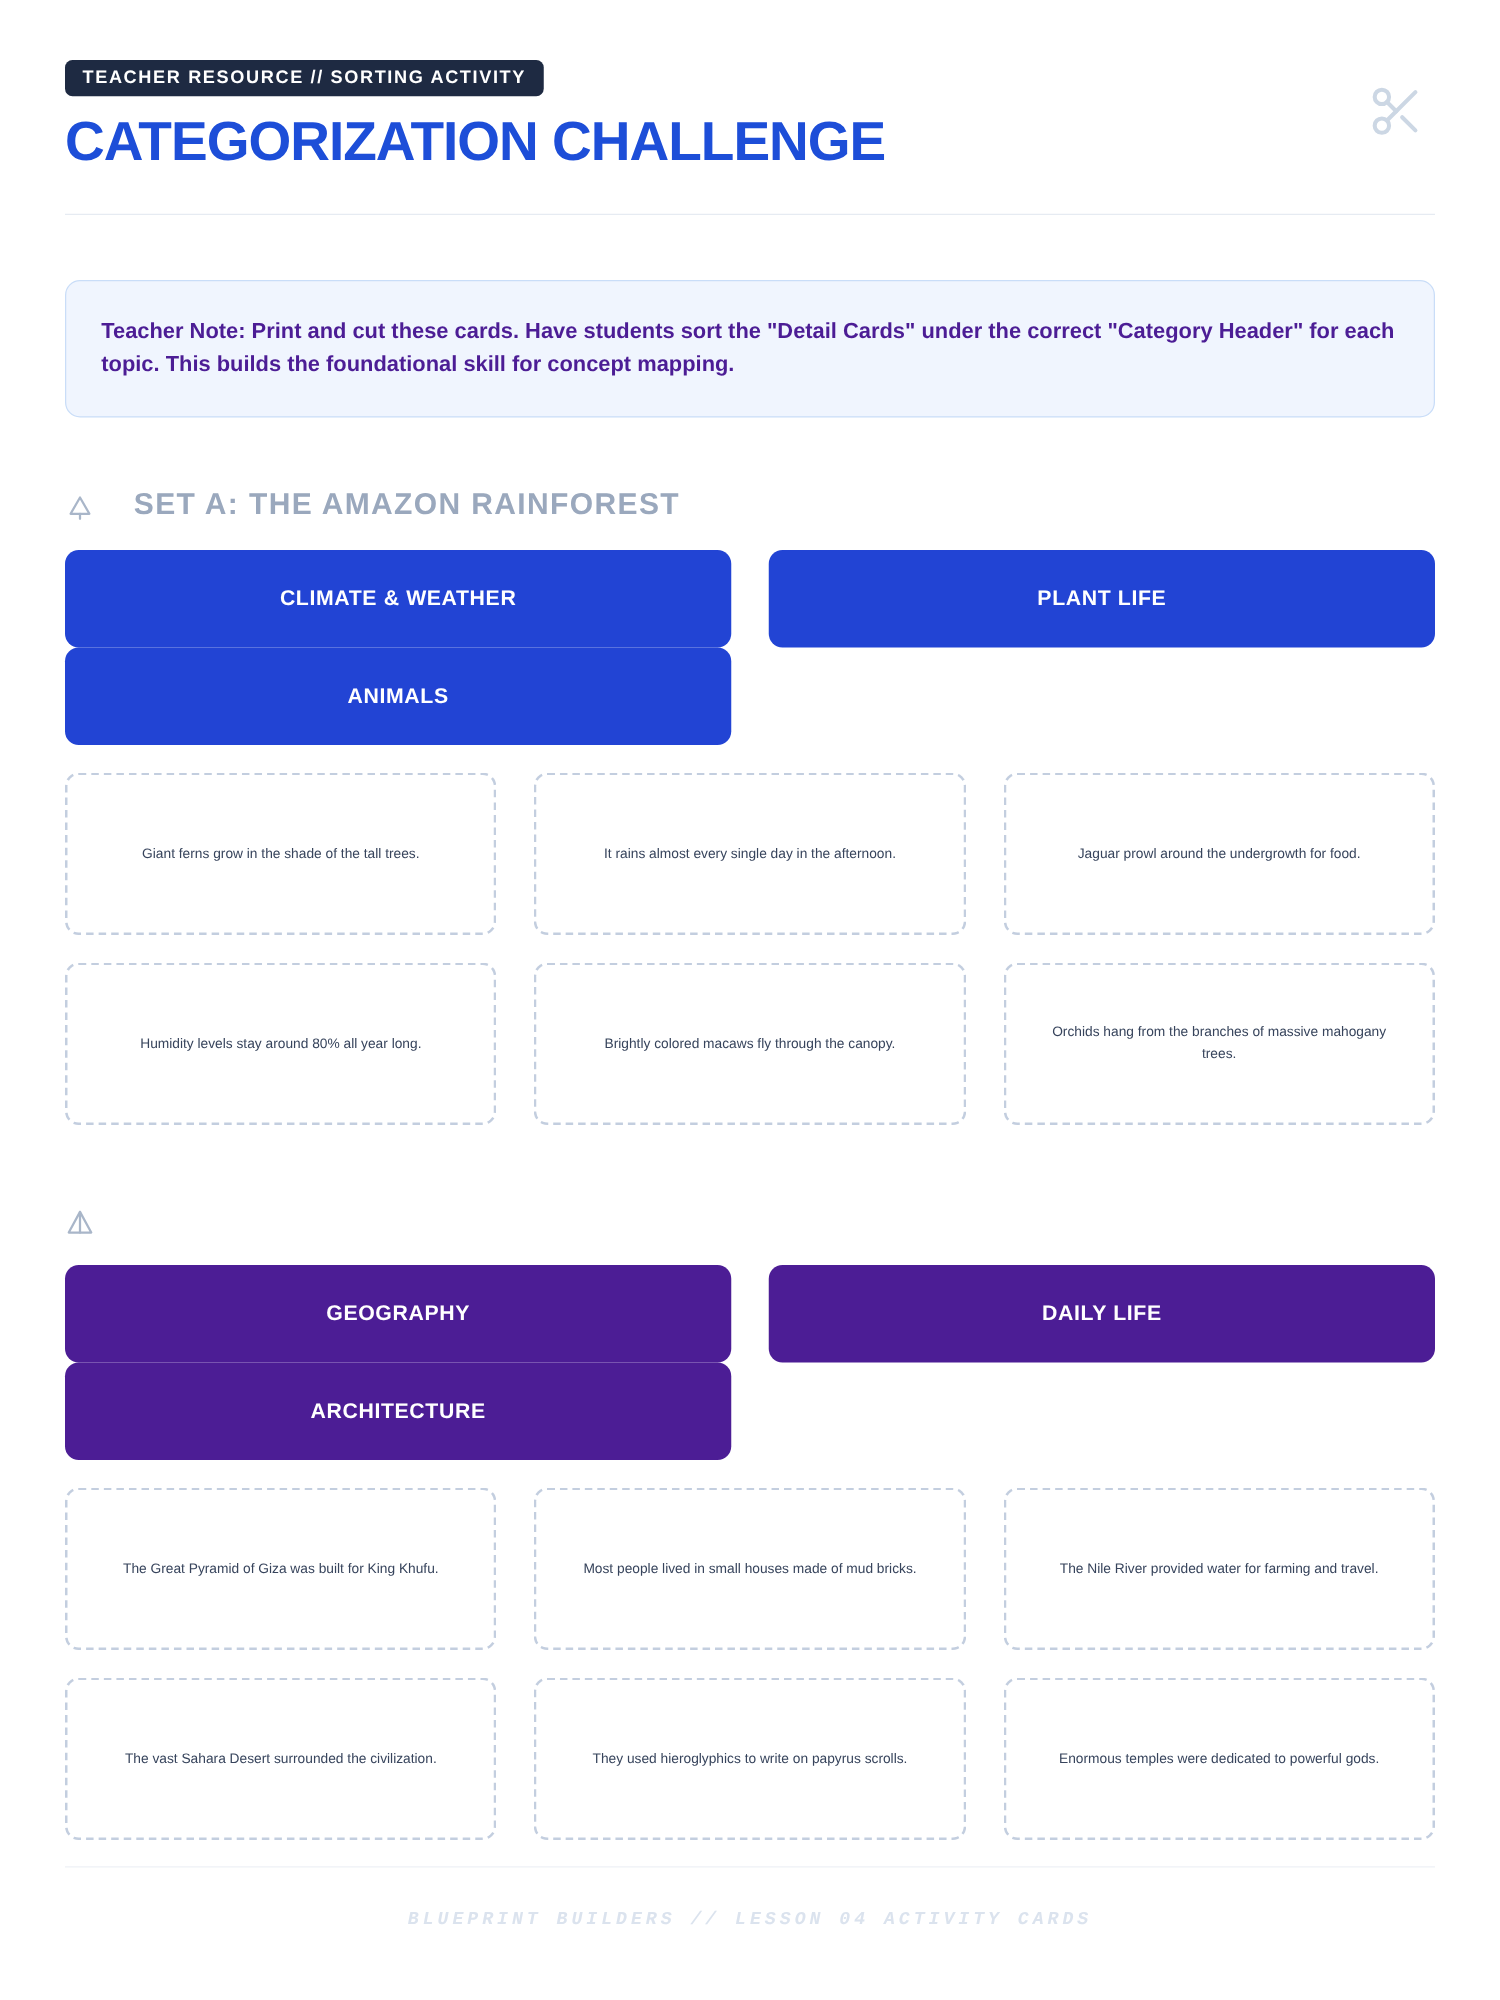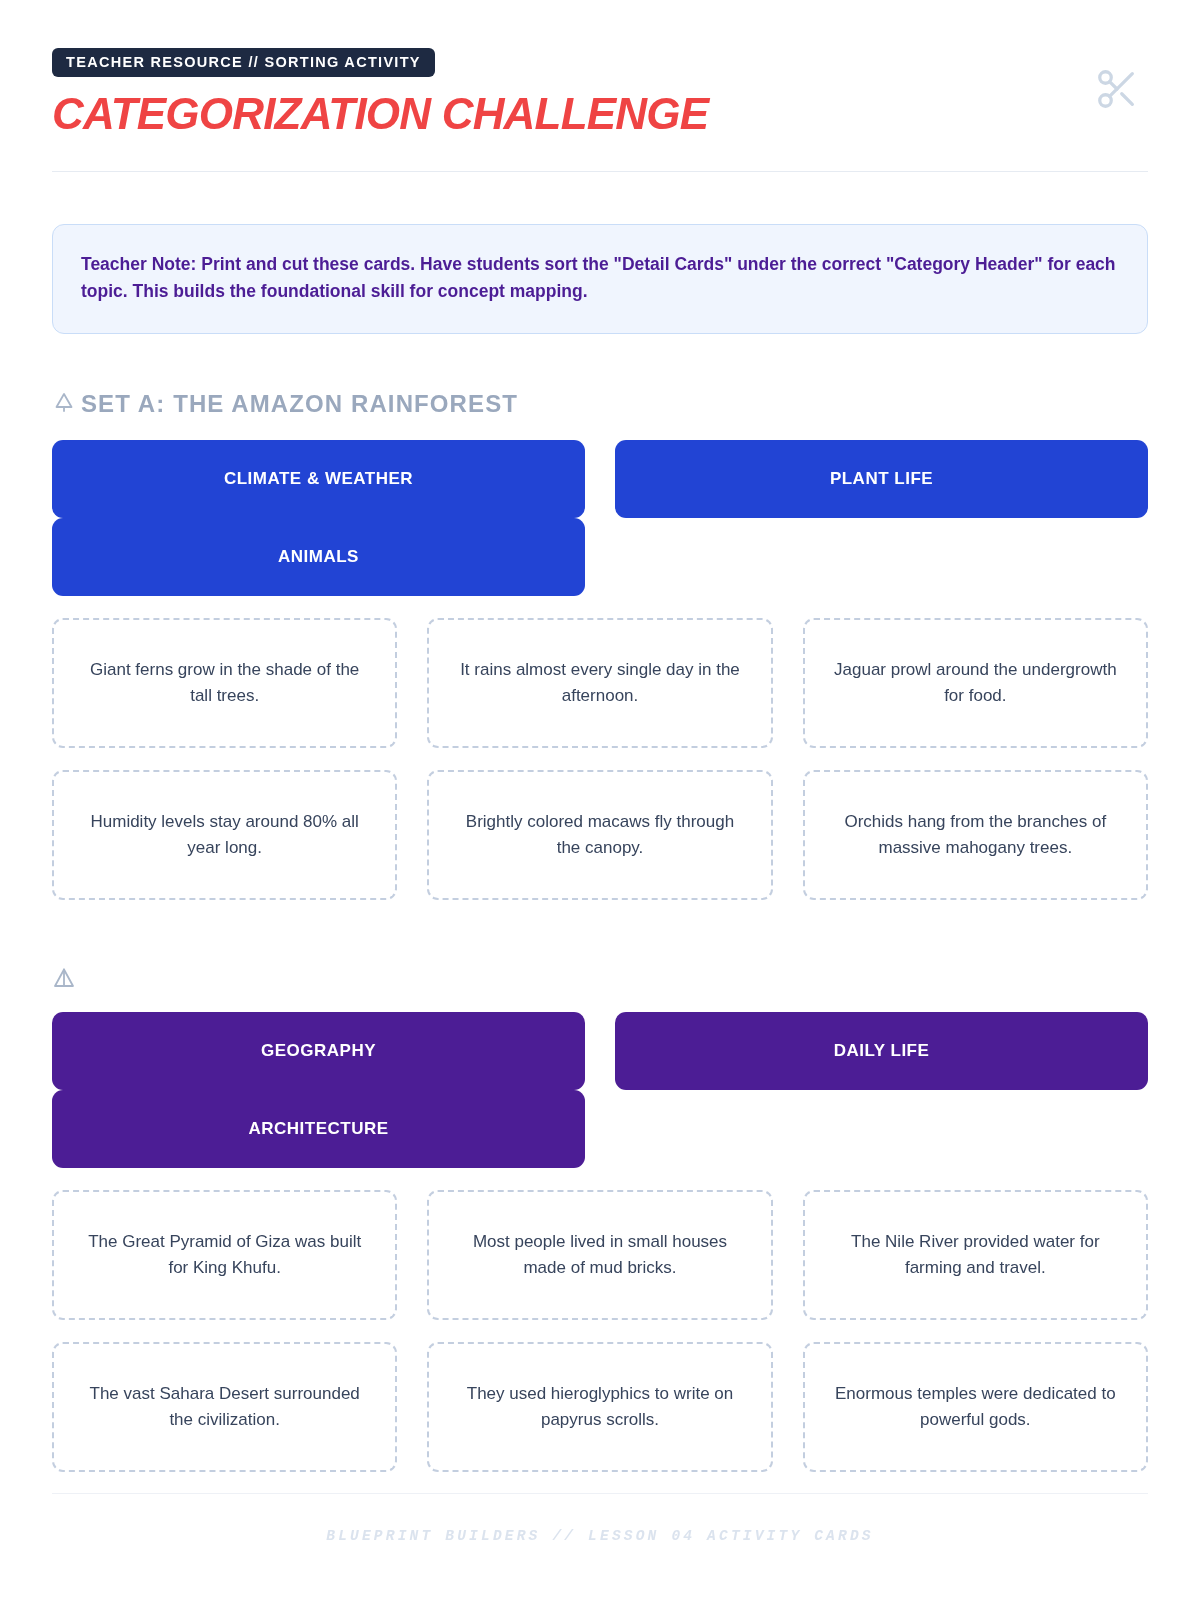--- a/index.html
+++ b/index.html
@@ -46,23 +46,22 @@
     padding: 6px 14px 6px 14px;
     border-radius: 6px;
     line-height: 1.15;
   }
 
   .main-title {
     margin-top: 14px;
     font-size: 44px;
     font-weight: bold;
     letter-spacing: -0.8px;
-    color: #ef4444;
+    color: #1d4ed8;
     line-height: 1.05;
-    font-style: italic;
   }
 
   .scissors-icon {
     margin-top: 18px;
     margin-right: 8px;
     color: #ccd7e4;
     flex: 0 0 auto;
   }
 
   .rule {
@@ -88,22 +87,22 @@
     font-weight: bold;
   }
   .note-text .note-body { font-weight: bold; }
 
   
   .section { margin-top: 56px; }
   .section.sectionB { margin-top: 66px; }
 
   .section-head {
     display: flex;
-    align-items: flex-start;
-    gap: 5px;
+    align-items: flex-end;
+    gap: 31px;
     margin-bottom: 22px;
   }
 
   .section-icon {
     color: #a9b6c9;
     display: flex;
     align-items: center;
     justify-content: center;
   }
 
@@ -146,21 +145,21 @@
 
   .detail-card {
     min-height: 130px;
     border: 2px dashed #c3cedf;
     border-radius: 11px;
     display: flex;
     align-items: center;
     justify-content: center;
     padding: 18px 24px;
     text-align: center;
-    font-size: 17px;
+    font-size: 11px;
     line-height: 1.55;
     color: #37445c;
     background: #ffffff;
   }
 
   
   .footer-wrap {
     margin-top: auto;
     padding-bottom: 56px;
     font-style: italic;

